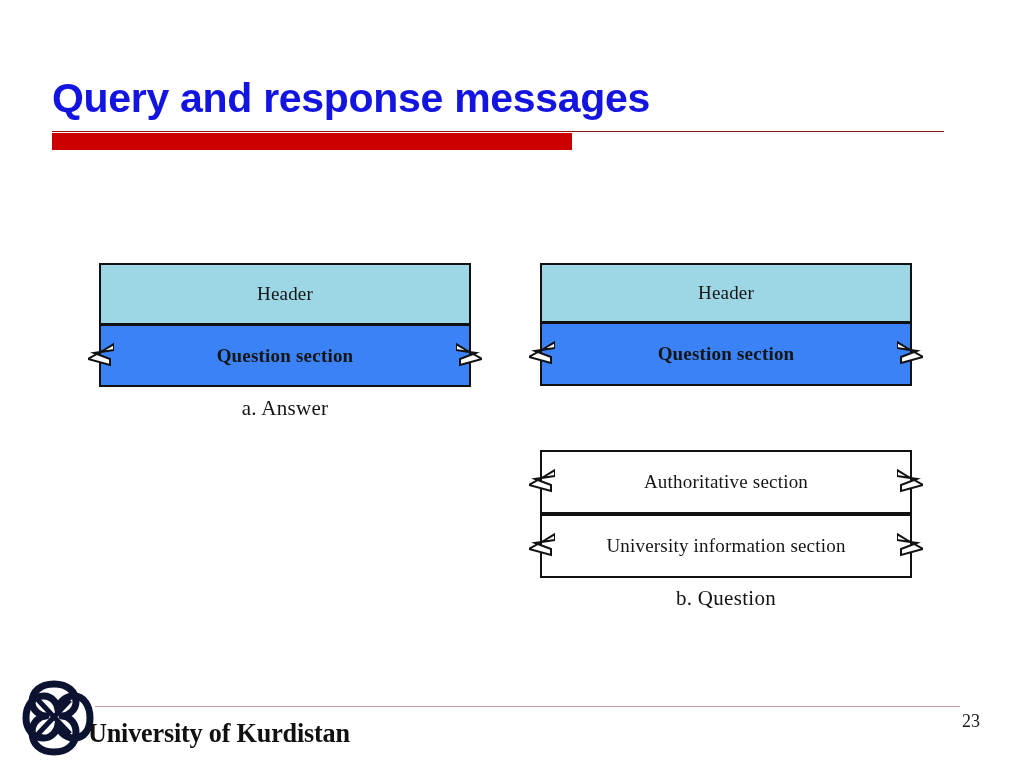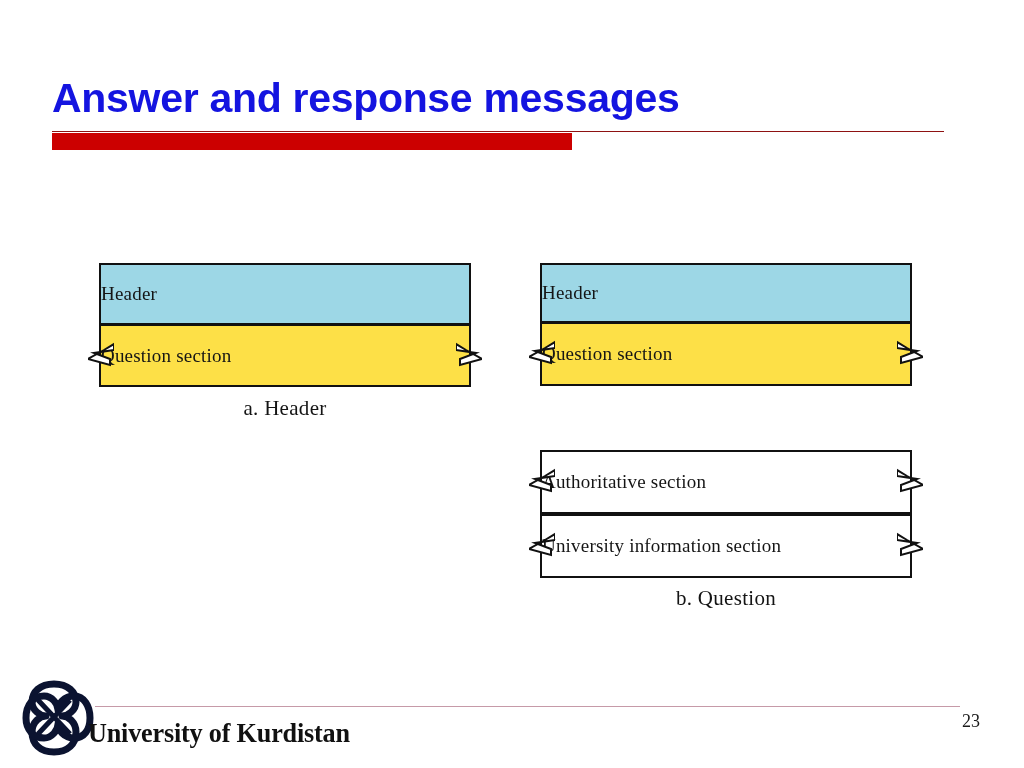--- a/index.html
+++ b/index.html
@@ -50,31 +50,33 @@
   
   .msg-diagram {
     position: absolute;
   }
   .msg-box {
     position: absolute;
     box-sizing: border-box;
     border: 2px solid #111111;
     display: flex;
     align-items: center;
+    justify-content: center;
     background: #ffffff;
     font-size: 19px;
     color: #151515;
     letter-spacing: 0.2px;
   }
   .msg-box.hdr {
     background: #9DD7E6;
     border-bottom-width: 1px;
   }
   .msg-box.q {
-    background: #fde047;
+    background: #3b82f6;
+    font-weight: bold;
   }
   .msg-box.plain {
     background: #ffffff;
   }
   .msg-box .row-label {
     position: relative;
     z-index: 3;
     pointer-events: none;
   }
   
@@ -147,21 +149,21 @@
     top: 711px;
     width: 40px;
     text-align: left;
     font-size: 18px;
     color: #1a1a1a;
   }
 </style>
 </head>
 <body>
 
-<div id="slide-title">Answer and response messages</div>
+<div id="slide-title">Query and response messages</div>
 
 <div id="title-thin-rule"></div>
 
 <div id="title-thick-bar"></div>
 
 <div id="diagram-query" class="msg-diagram">
 
   <div id="query-row-header" class="msg-box hdr">
     <span class="row-label">Header</span>
   </div>
@@ -174,21 +176,21 @@
     </span>
     <span class="row-label">Question section</span>
     <span class="zig right">
       <svg width="26" height="30" viewBox="0 0 26 30">
         <polygon points="0,3 0,9 20,12 4,18 4,24 26,18 10,9" fill="#ffffff" stroke="#111111" stroke-width="2" stroke-linejoin="miter"></polygon>
       </svg>
     </span>
   </div>
 </div>
 
-<div id="caption-query" class="diagram-caption">a. Header</div>
+<div id="caption-query" class="diagram-caption">a. Answer</div>
 
 <div id="diagram-response" class="msg-diagram">
 
   <div id="resp-row-header" class="msg-box hdr">
     <span class="row-label">Header</span>
   </div>
 
   <div id="resp-row-question" class="msg-box q">
     <span class="zig left">
       <svg width="26" height="30" viewBox="0 0 26 30">

